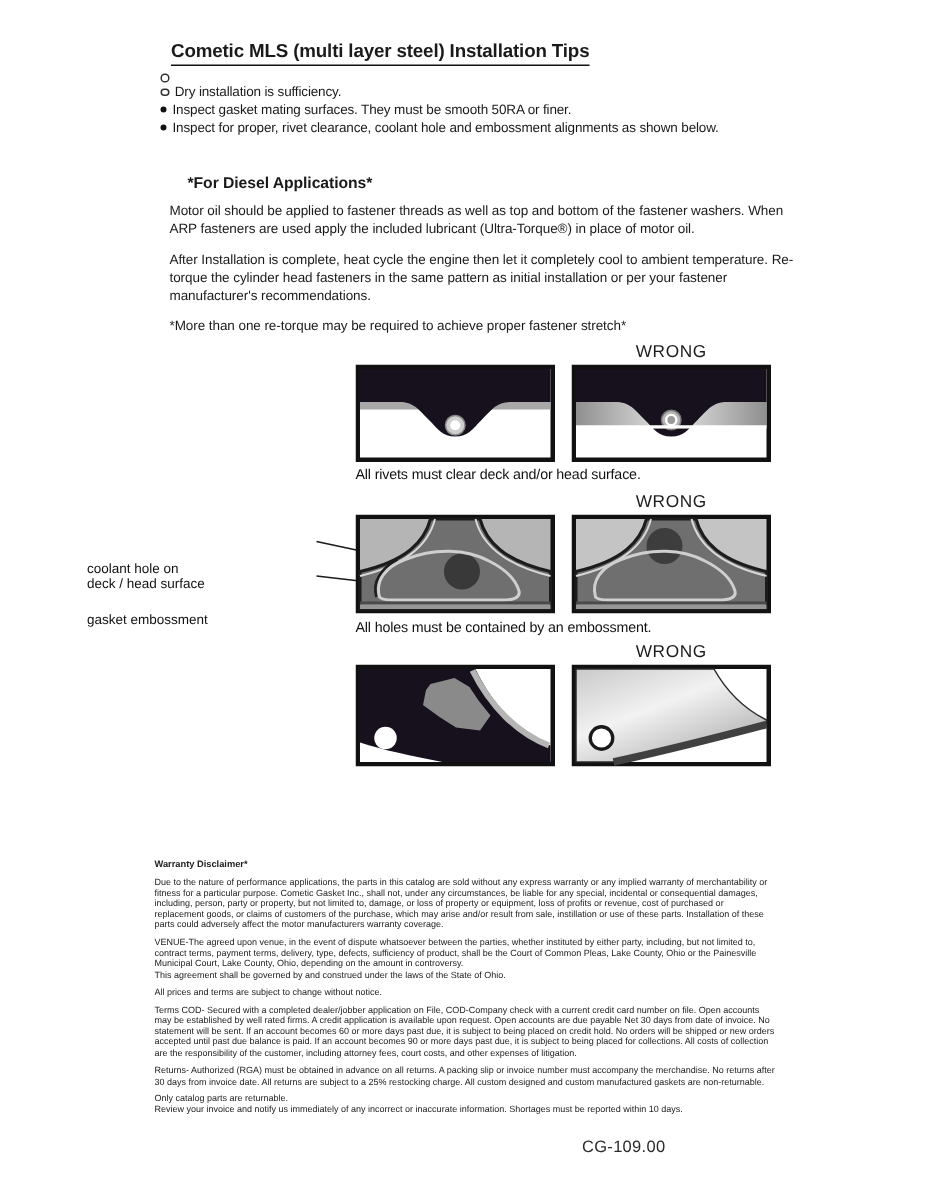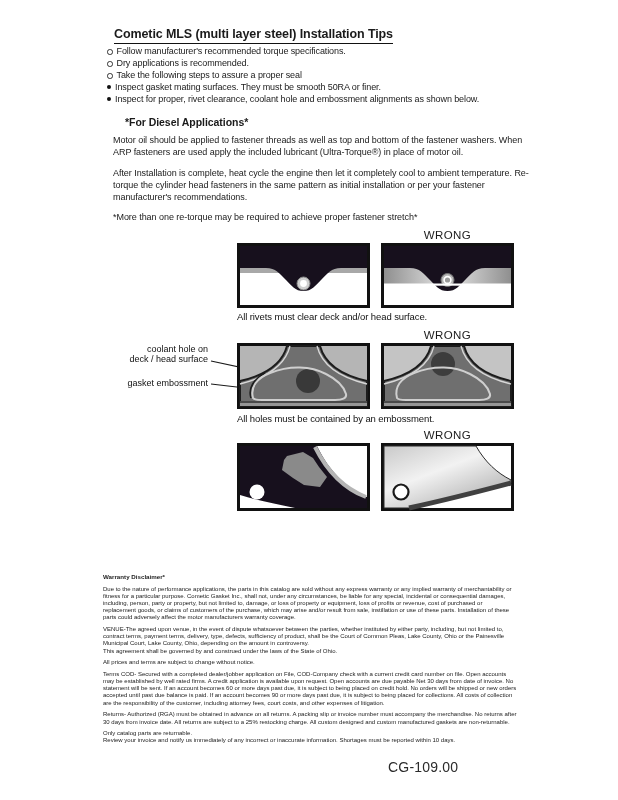--- a/index.html
+++ b/index.html
@@ -23,50 +23,45 @@
   #row1{top:229px;height:100px;}
   #row2{top:329px;height:100px;}
   #row3{top:429px;height:120px;}
   .hdr{position:absolute;top:0;width:133px;text-align:center;font-size:11.5px;
        font-weight:500;letter-spacing:0.4px;color:#1c1c1c;}
   .hdr.l{left:237px;margin-top:40px;} .hdr.r{left:381px;}
   .panel{position:absolute;top:14px;display:block;}
   .p-l{left:237px;} .p-r{left:381px;}
   .cap{position:absolute;left:237px;font-size:9.5px;letter-spacing:-0.1px;color:#111;line-height:10.5px;}
   #row1 .cap{top:83px;} #row2 .cap{top:85px;} #row3 .cap{top:87px;}
-  .callout{position:absolute;width:150px;text-align:right;font-size:9px;line-height:10px;color:#111;}
+  .callout{position:absolute;width:150px;text-align:left;font-size:9px;line-height:10px;color:#111;margin-top:30px;}
   .co-1{left:58px;top:15px;} .co-2{left:58px;top:49px;}
   .leader{position:absolute;left:0;top:0;pointer-events:none;}
 
   .legal{position:absolute;left:103px;top:573px;width:414px;font-size:6px;line-height:7.15px;color:#222;}
   .legal .lh{font-weight:700;font-size:6.2px;margin:0 0 5.5px;}
   .legal p{margin:0 0 4.6px;}
   .legal p.tight{margin:0;}
 
-  .footer-code{position:absolute;left:388px;top:759px;font-size:14px;color:#2b2b2b;letter-spacing:0.2px;}
+  .footer-code{position:absolute;left:388px;top:759px;font-size:11px;color:#2b2b2b;letter-spacing:0.2px;}
 </style>
 </head>
 <body>
 
 <div class="page">
 
   <div class="title">Cometic MLS (multi layer steel) Installation Tips</div>
 
   <div class="tips">
     <div class="b-row">
       <span class="m-open"></span>
-      <span>Follow manufacturer's recommended torque specifications.</span>
     </div>
     <div class="b-row">
       <span class="m-open"></span>
-      <span>Dry applications is recommended.</span>
-    </div>
-    <div class="b-row">
-      <span class="m-open"></span>
-      <span>Take the following steps to assure a proper seal</span>
+      <span>Dry installation is sufficiency.</span>
     </div>
     <div class="b-row sub">
       <span class="m-fill"></span>
       <span>Inspect gasket mating surfaces.  They must be smooth 50RA or finer.</span>
     </div>
     <div class="b-row sub">
       <span class="m-fill"></span>
       <span>Inspect for proper, rivet clearance, coolant hole and embossment alignments as shown below.</span>
     </div>
   </div>

